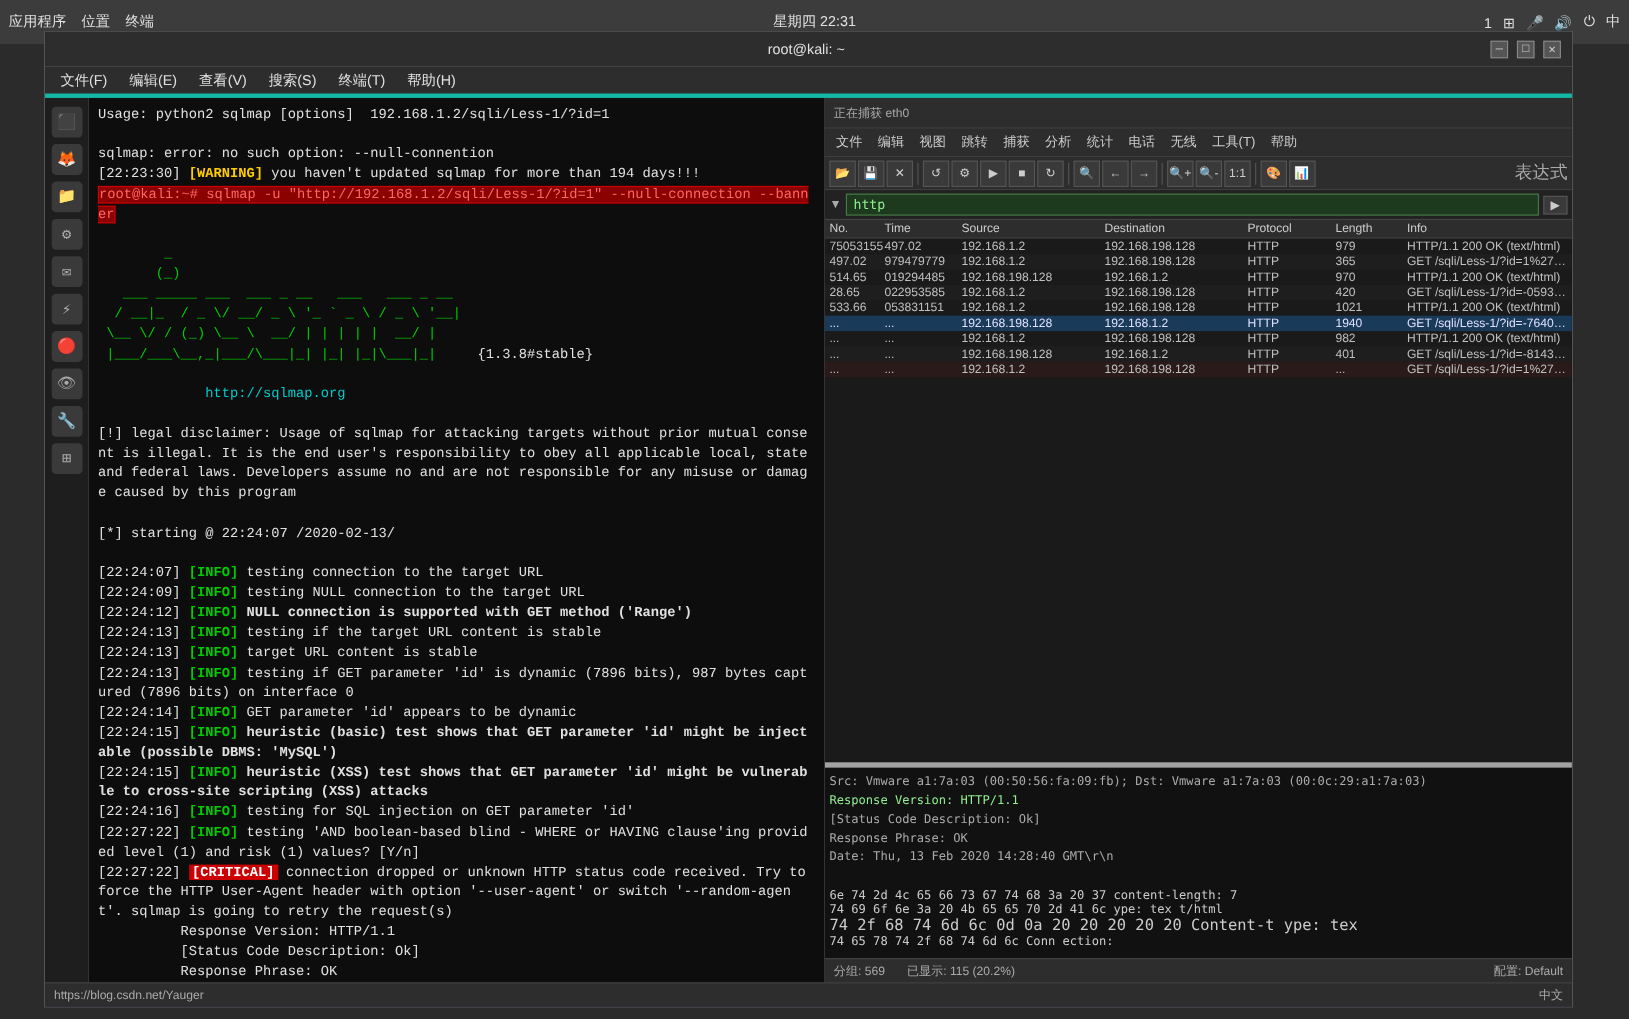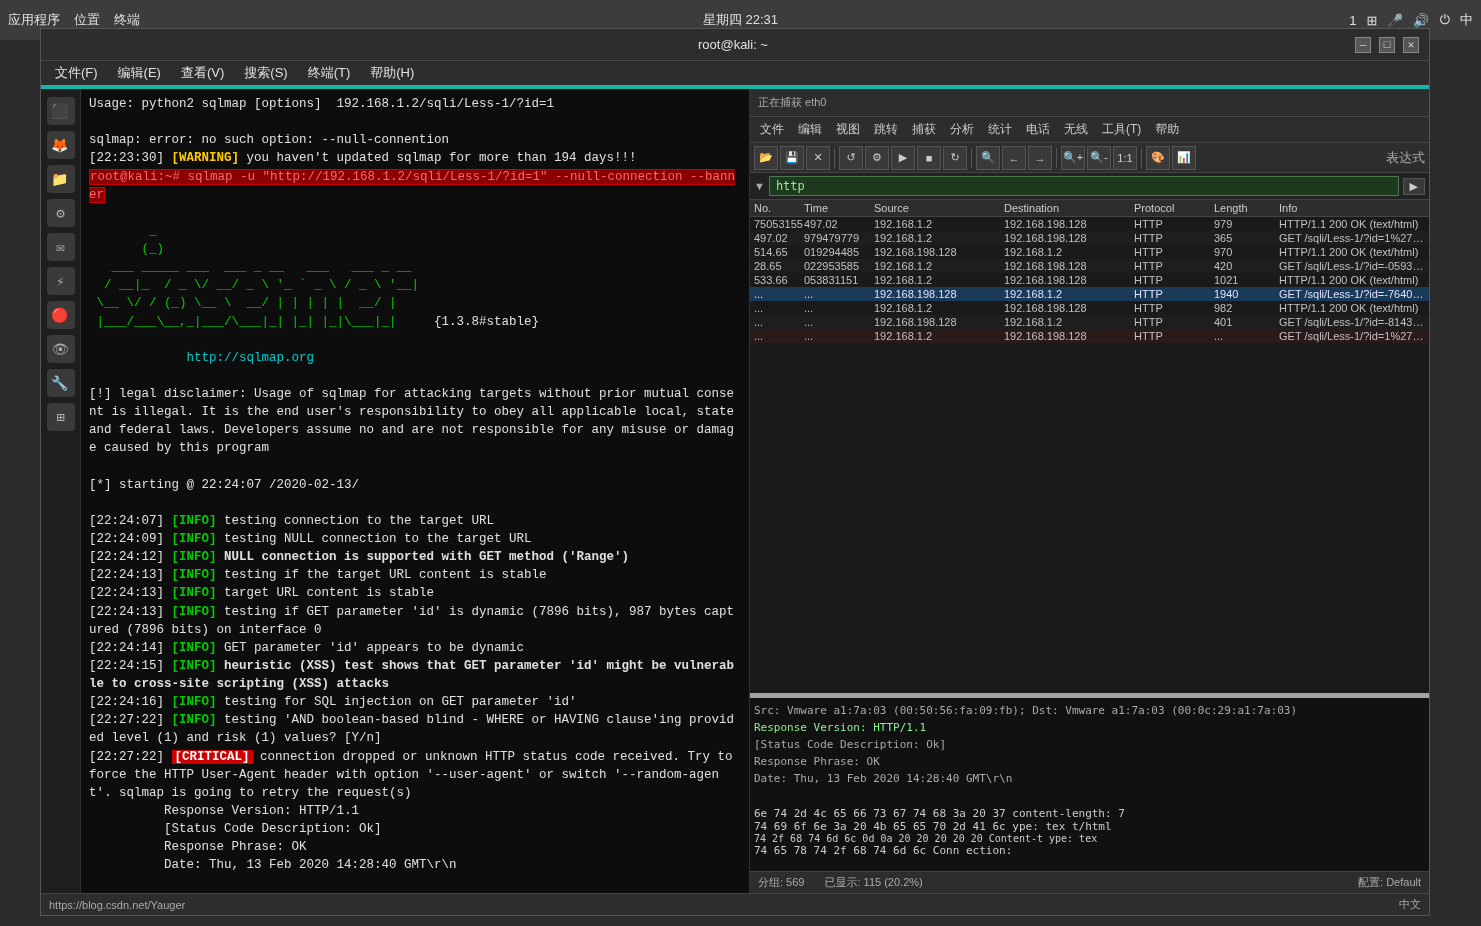--- a/index.html
+++ b/index.html
@@ -368,20 +368,21 @@
       <span class="line">&nbsp;</span>
       <span class="line t-white">[*] starting @ 22:24:07 /2020-02-13/</span>
       <span class="line">&nbsp;</span>
       <span class="line"><span class="t-white">[22:24:07] </span><span class="info-badge">[INFO]</span><span class="t-white"> testing connection to the target URL</span></span>
       <span class="line"><span class="t-white">[22:24:09] </span><span class="info-badge">[INFO]</span><span class="t-white"> testing NULL connection to the target URL</span></span>
       <span class="line"><span class="t-white">[22:24:12] </span><span class="info-badge">[INFO]</span><span class="t-bold t-white"> NULL connection is supported with GET method ('Range')</span></span>
       <span class="line"><span class="t-white">[22:24:13] </span><span class="info-badge">[INFO]</span><span class="t-white"> testing if the target URL content is stable</span></span>
       <span class="line"><span class="t-white">[22:24:13] </span><span class="info-badge">[INFO]</span><span class="t-white"> target URL content is stable</span></span>
       <span class="line"><span class="t-white">[22:24:13] </span><span class="info-badge">[INFO]</span><span class="t-white"> testing if GET parameter 'id' is dynamic (7896 bits), 987 bytes captured (7896 bits) on interface 0</span></span>
       <span class="line"><span class="t-white">[22:24:14] </span><span class="info-badge">[INFO]</span><span class="t-white"> GET parameter 'id' appears to be dynamic</span></span>
+      <span class="line"><span class="t-white">[22:24:15] </span><span class="info-badge">[INFO]</span><span class="t-bold t-white"> heuristic (basic) test shows that GET parameter 'id' might be injectable (possible DBMS: 'MySQL')</span></span>
       <span class="line"><span class="t-white">[22:24:15] </span><span class="info-badge">[INFO]</span><span class="t-bold t-white"> heuristic (XSS) test shows that GET parameter 'id' might be vulnerable to cross-site scripting (XSS) attacks</span></span>
       <span class="line"><span class="t-white">[22:24:16] </span><span class="info-badge">[INFO]</span><span class="t-white"> testing for SQL injection on GET parameter 'id'</span></span>
       <span class="line"><span class="t-white">[22:27:22] </span><span class="info-badge">[INFO]</span><span class="t-white"> testing 'AND boolean-based blind - WHERE or HAVING clause'ing provided level (1) and risk (1) values? [Y/n]</span></span>
       <span class="line"><span class="t-white">[22:27:22] </span><span class="critical-badge">[CRITICAL]</span><span class="t-white"> connection dropped or unknown HTTP status code received. Try to force the HTTP User-Agent header with option '--user-agent' or switch '--random-agent'. sqlmap is going to retry the request(s)</span></span>
       <span class="line t-white">          Response Version: HTTP/1.1</span>
       <span class="line t-white">          [Status Code Description: Ok]</span>
       <span class="line t-white">          Response Phrase: OK</span>
       <span class="line t-white">          Date: Thu, 13 Feb 2020 14:28:40 GMT\r\n</span>
 
     </div>
@@ -421,21 +422,21 @@
         <div class="ws-tool-btn">←</div>
         <div class="ws-tool-btn">→</div>
         <div class="ws-tool-sep"></div>
         <div class="ws-tool-btn">🔍+</div>
         <div class="ws-tool-btn">🔍-</div>
         <div class="ws-tool-btn">1:1</div>
         <div class="ws-tool-sep"></div>
         <div class="ws-tool-btn">🎨</div>
         <div class="ws-tool-btn">📊</div>
         <div style="flex:1"></div>
-        <span style="color:#aaa;font-size:13px;">表达式</span>
+        <span style="color:#aaa;font-size:16px;">表达式</span>
       </div>
 
       <div style="display:flex;align-items:center;padding:3px 4px;background:#222;border-bottom:1px solid #444;gap:4px;">
         <span style="color:#aaa;font-size:11px;">▼</span>
         <input class="right-panel-filter" type="text" value="http" placeholder="Apply a display filter" style="">
         <div style="background:#3a3a3a;border:1px solid #555;color:#ccc;padding:1px 6px;font-size:11px;cursor:pointer;">▶</div>
       </div>
 
       <div class="packet-list-header">
         <span>No.</span>
@@ -533,21 +534,21 @@
 
       <div class="ws-bottom">
         <div class="ws-bottom-top">
           <div style="color:#aaa;font-size:11px;padding:2px 0;">  Src: Vmware a1:7a:03 (00:50:56:fa:09:fb); Dst: Vmware a1:7a:03 (00:0c:29:a1:7a:03)</div>
           <div style="color:#90ee90;font-size:11px;padding:2px 0;">  Response Version: HTTP/1.1</div>
           <div style="color:#aaa;font-size:11px;padding:2px 0;">  [Status Code Description: Ok]</div>
           <div style="color:#aaa;font-size:11px;padding:2px 0;">  Response Phrase: OK</div>
           <div style="color:#aaa;font-size:11px;padding:2px 0;">  Date: Thu, 13 Feb 2020 14:28:40 GMT\r\n</div>
           <div style="margin-top:20px;color:#ccc;font-size:11px;">6e 74 2d 4c  65 66 73 67 74 68 3a 20 37    content-length: 7</div>
           <div style="color:#ccc;font-size:11px;">74 69 6f 6e  3a 20 4b 65 65 70 2d 41 6c    ype: tex t/html</div>
-          <div style="color:#ccc;font-size:10px;">74 2f 68 74  6d 6c 0d 0a 20 20 20 20 20    Content-t ype: tex</div>
+          <div style="color:#ccc;font-size:14px;">74 2f 68 74  6d 6c 0d 0a 20 20 20 20 20    Content-t ype: tex</div>
           <div style="color:#ccc;font-size:11px;">74 65 78 74  2f 68 74 6d 6c                 Conn ection:</div>
         </div>
         <div class="ws-bottom-status">
           <span>分组: 569</span>
           <span>已显示: 115 (20.2%)</span>
           <span style="flex:1"></span>
           <span>配置: Default</span>
         </div>
       </div>
     </div>

